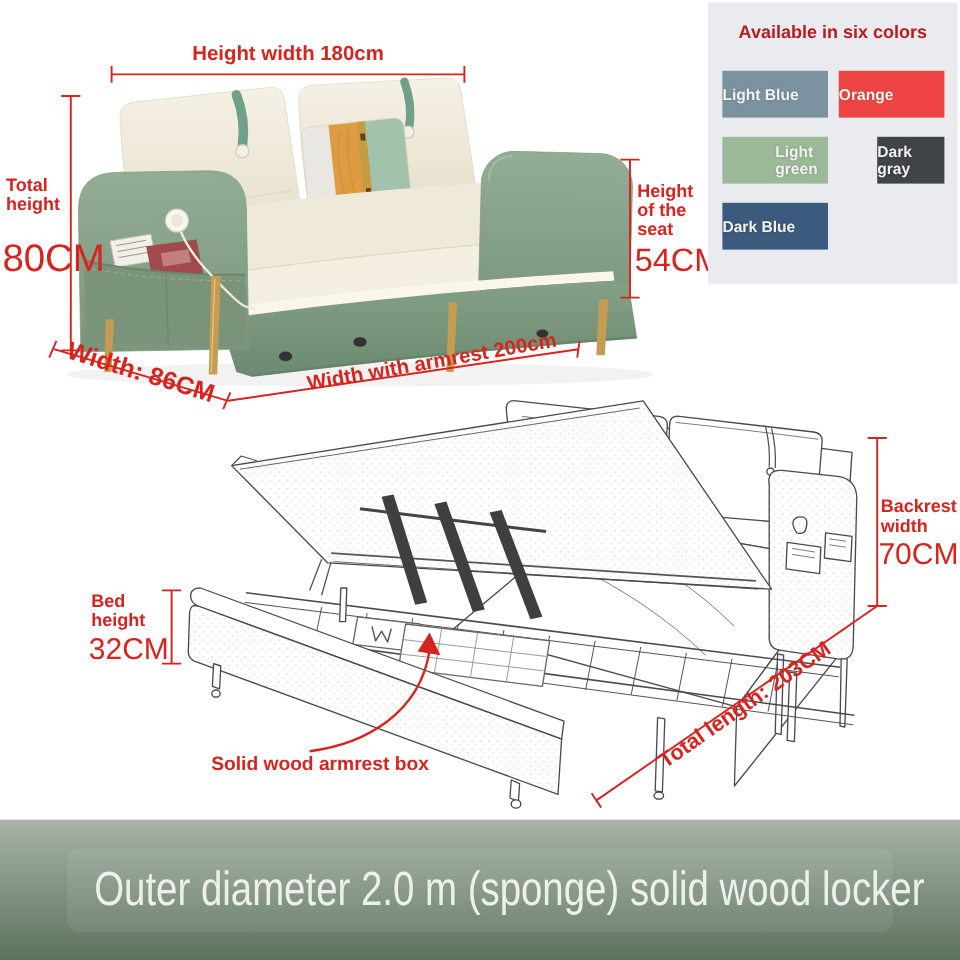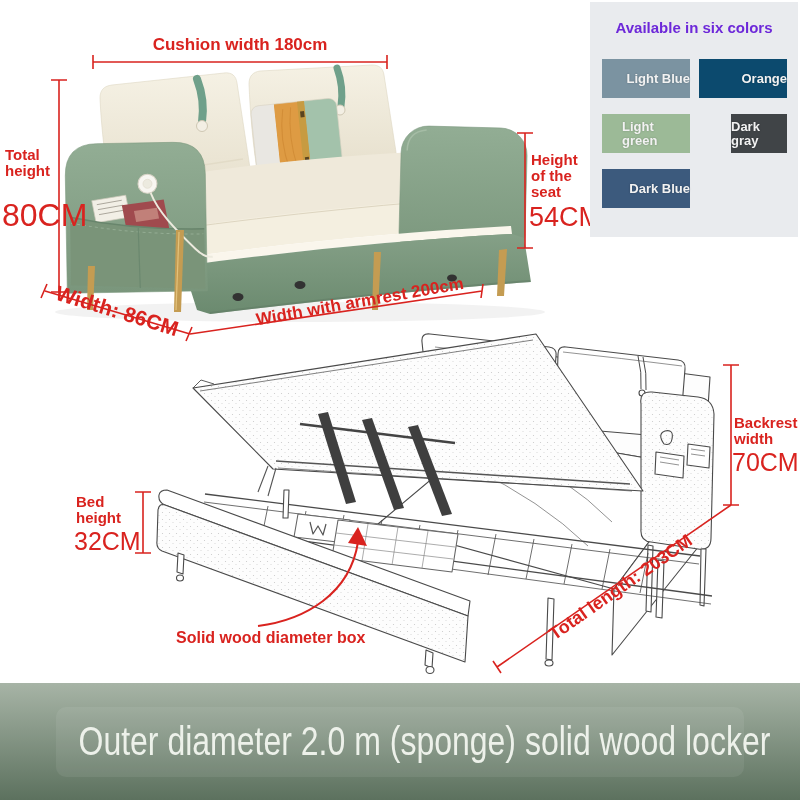--- a/index.html
+++ b/index.html
@@ -20,28 +20,28 @@
                transform:rotate(-10deg);transform-origin:center;}
   .lbl-bed-height{left:76px;top:494px;width:58px;font-size:15px;}
   .lbl-bed-height .num{font-size:25px;margin-top:2px;margin-left:-2px;}
   .lbl-backrest-height{left:734px;top:415px;width:62px;font-size:15px;}
   .lbl-backrest-height .num{font-size:25px;margin-top:2px;margin-left:-2px;}
   .lbl-total-length{left:516px;top:578px;width:210px;text-align:center;font-size:18px;
                transform:rotate(-35deg);transform-origin:center;}
   .lbl-storage{left:176px;top:629px;width:210px;font-size:16px;}
   
   .color-panel{position:absolute;left:590px;top:2px;width:208px;height:235px;background:#e9ebee;}
-  .panel-title{margin-top:17px;text-align:center;color:#6d28d9;font-size:15px;font-weight:bold;}
+  .panel-title{margin-top:17px;text-align:center;color:#b91c1c;font-size:15px;font-weight:bold;}
   .swatch-grid{position:absolute;left:12px;top:57px;width:184px;
                display:grid;grid-template-columns:88px 88px;grid-auto-rows:39px;
                column-gap:9px;row-gap:16px;}
-  .swatch{display:flex;align-items:center;justify-content:flex-end;
+  .swatch{display:flex;align-items:center;justify-content:flex-start;
           color:#f2f2f2;font-size:13px;font-weight:bold;line-height:14px;
           text-shadow:0 0 2px rgba(0,0,0,0.25);}
-  .swatch.left{justify-content:flex-start;padding-left:20px;box-sizing:border-box;}
+  .swatch.left{justify-content:flex-end;padding-left:20px;box-sizing:border-box;}
   
   .banner{position:absolute;left:0;top:683px;width:800px;height:117px;
           background:linear-gradient(#a7b4a6,#5c715e);padding-left:48px;}
   .banner-box{position:absolute;left:56px;top:24px;width:688px;height:70px;
           background:rgba(255,255,255,0.07);border-radius:10px;}
   .banner-textwrap{position:absolute;left:0;top:0;width:100%;height:100%;
           display:flex;align-items:center;justify-content:center;}
   .banner-text{display:inline-block;color:#edf1ea;font-size:40px;font-weight:400;
           transform:scaleX(0.8);white-space:nowrap;}
 </style>
@@ -223,49 +223,49 @@
       <path d="M45,291 L190,334 M47,284 L41,298 M192,327 L186,341"></path>
       <path d="M190,334 L482,291 M483,284 L481,298"></path>
       <path d="M143,492 V553 M135,492 H151 M135,553 H151"></path>
       <path d="M731,365 V505 M723,365 H739 M723,505 H739"></path>
       <path d="M497,667 L731,505 M493,661 L501,673"></path>
       <path d="M258,626 C305,620 350,594 358,542" stroke-width="2"></path>
       <polygon points="358,527 367,546 348,543" fill="#d9231f" stroke="none"></polygon>
     </g>
   </svg>
 
-  <div class="dim lbl-cushion-width">Cushion width 180cm</div>
+  <div class="dim lbl-cushion-width">Height width 180cm</div>
   <div class="dim lbl-total-height">
     <span>Total height</span>
     <span class="num">80CM</span>
   </div>
   <div class="dim lbl-seat-height">
     <span>Height of the seat</span>
     <span class="num">54CM</span>
   </div>
   <div class="dim lbl-width86">Width: 86CM</div>
   <div class="dim lbl-width200">Width with armrest 200cm</div>
   <div class="dim lbl-bed-height">
     <span>Bed height</span>
     <span class="num">32CM</span>
   </div>
   <div class="dim lbl-backrest-height">
     <span>Backrest width</span>
     <span class="num">70CM</span>
   </div>
   <div class="dim lbl-total-length">Total length: 203CM</div>
-  <div class="dim lbl-storage">Solid wood diameter box</div>
+  <div class="dim lbl-storage">Solid wood armrest box</div>
 
   <div class="color-panel">
     <div class="panel-title">Available in six colors</div>
     <div class="swatch-grid">
       <div class="swatch" style="background-color: rgb(123, 147, 161);">
         <span>Light Blue</span>
         </div>
-      <div class="swatch" style="background-color: #0c4a6e;">
+      <div class="swatch" style="background-color: #ef4444;">
         <span>Orange</span>
         </div>
       <div class="swatch left" style="background-color: rgb(156, 186, 151);">
         <span style="width:44px;">Light green</span>
         </div>
       <div class="swatch" style="background-color: rgb(64, 68, 71); margin-left: 32px;">
         <span>Dark gray</span>
         </div>
       <div class="swatch" style="background-color: rgb(60, 90, 125);">
         <span>Dark Blue</span>

